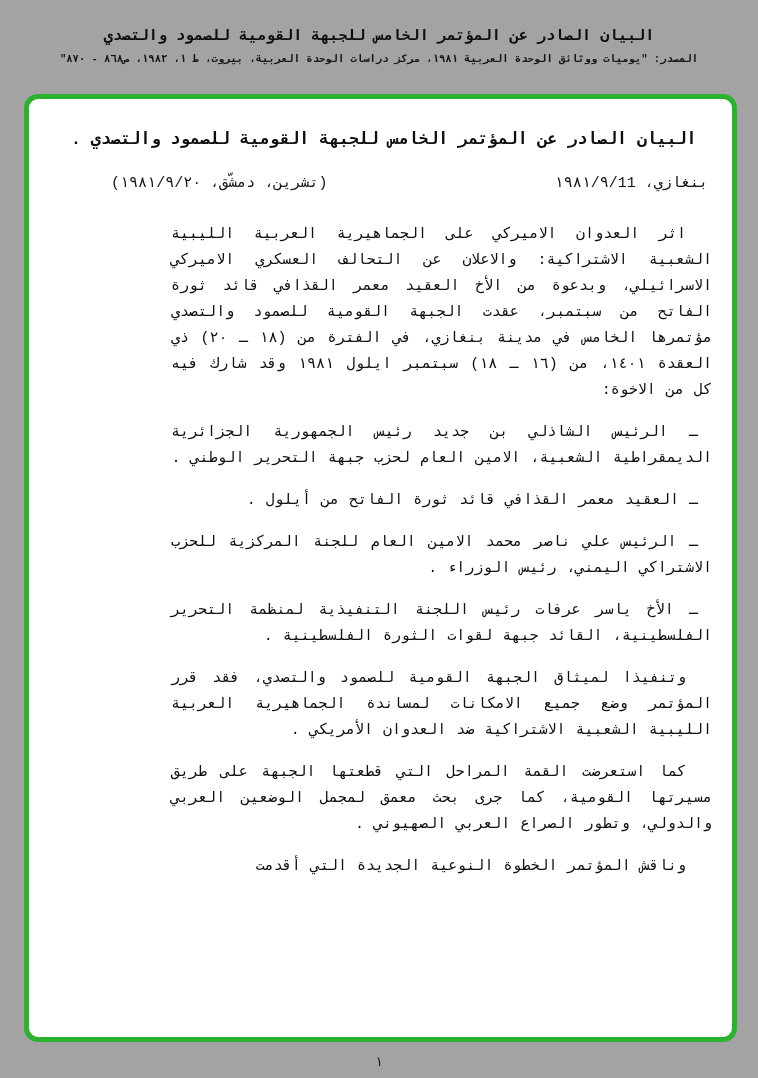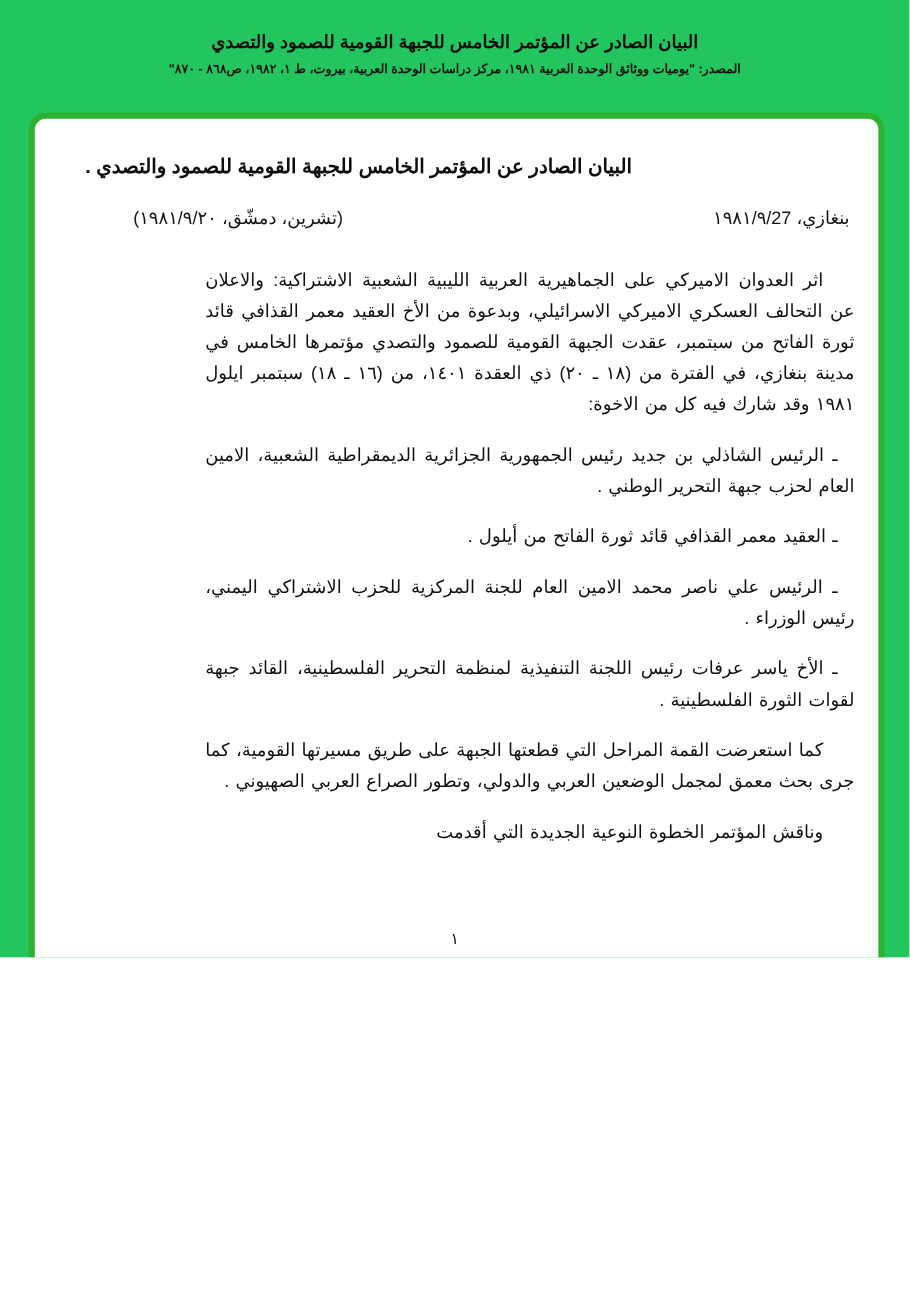--- a/index.html
+++ b/index.html
@@ -1,20 +1,20 @@
 <!DOCTYPE html>
 <html lang="ar"><head>
 <meta charset="utf-8">
 <style>
   html,body{margin:0;padding:0;background:#ffffff;}
   .page{
     position:relative;
-    width:758px;height:798px;
-    background:#22c55e;
-    font-family:Liberation Sans, sans-serif;
+    width:758px;height:1078px;
+    background:#a3a3a3;
+    font-family:Liberation Mono, monospace;
     color:#111;
     overflow:hidden;
   }
   
   .hdr{ text-align:center; padding-top:26px; direction:rtl; }
   .h-title{
     font-size:15px; font-weight:bold; letter-spacing:0;
     color:#0d0d0d;
   }
   .h-src{
@@ -70,31 +70,32 @@
 
   <header class="hdr" dir="rtl">
     <div class="h-title">البيان الصادر عن المؤتمر الخامس للجبهة القومية للصمود والتصدي</div>
     <div class="h-src">المصدر: "يوميات ووثائق الوحدة العربية ١٩٨١، مركز دراسات الوحدة العربية، بيروت، ط ١، ١٩٨٢، ص٨٦٨ - ٨٧٠"</div>
   </header>
 
   <section class="frame" dir="rtl" style="border-color: rgb(43, 179, 47);">
     <div class="doc-title">البيان الصادر عن المؤتمر الخامس للجبهة القومية للصمود والتصدي .</div>
 
     <div class="date-row">
-      <span>بنغازي، ١٩٨١/٩/27</span>
+      <span>بنغازي، ١٩٨١/٩/11</span>
       <span>(تشرين، دمشّق، ١٩٨١/٩/٢٠)</span>
     </div>
 
     <div class="body">
       <p>اثر العدوان الاميركي على الجماهيرية العربية الليبية الشعبية الاشتراكية: والاعلان عن التحالف العسكري الاميركي الاسرائيلي، وبدعوة من الأخ العقيد معمر القذافي قائد ثورة الفاتح من سبتمبر، عقدت الجبهة القومية للصمود والتصدي مؤتمرها الخامس في مدينة بنغازي، في الفترة من (١٨ ـ ٢٠) ذي العقدة ١٤٠١، من (١٦ ـ ١٨) سبتمبر ايلول ١٩٨١ وقد شارك فيه كل من الاخوة:</p>
 
       <p class="li">ـ الرئيس الشاذلي بن جديد رئيس الجمهورية الجزائرية الديمقراطية الشعبية، الامين العام لحزب جبهة التحرير الوطني .</p>
       <p class="li">ـ العقيد معمر القذافي قائد ثورة الفاتح من أيلول .</p>
       <p class="li">ـ الرئيس علي ناصر محمد الامين العام للجنة المركزية للحزب الاشتراكي اليمني، رئيس الوزراء .</p>
       <p class="li">ـ الأخ ياسر عرفات رئيس اللجنة التنفيذية لمنظمة التحرير الفلسطينية، القائد جبهة لقوات الثورة الفلسطينية .</p>
 
+      <p>وتنفيذا لميثاق الجبهة القومية للصمود والتصدي، فقد قرر المؤتمر وضع جميع الامكانات لمساندة الجماهيرية العربية الليبية الشعبية الاشتراكية ضد العدوان الأمريكي .</p>
       <p>كما استعرضت القمة المراحل التي قطعتها الجبهة على طريق مسيرتها القومية، كما جرى بحث معمق لمجمل الوضعين العربي والدولي، وتطور الصراع العربي الصهيوني .</p>
       <p>وناقش المؤتمر الخطوة النوعية الجديدة التي أقدمت</p>
     </div>
   </section>
 
   <div class="pagenum">١</div>
 </div>
 
 </body></html>

